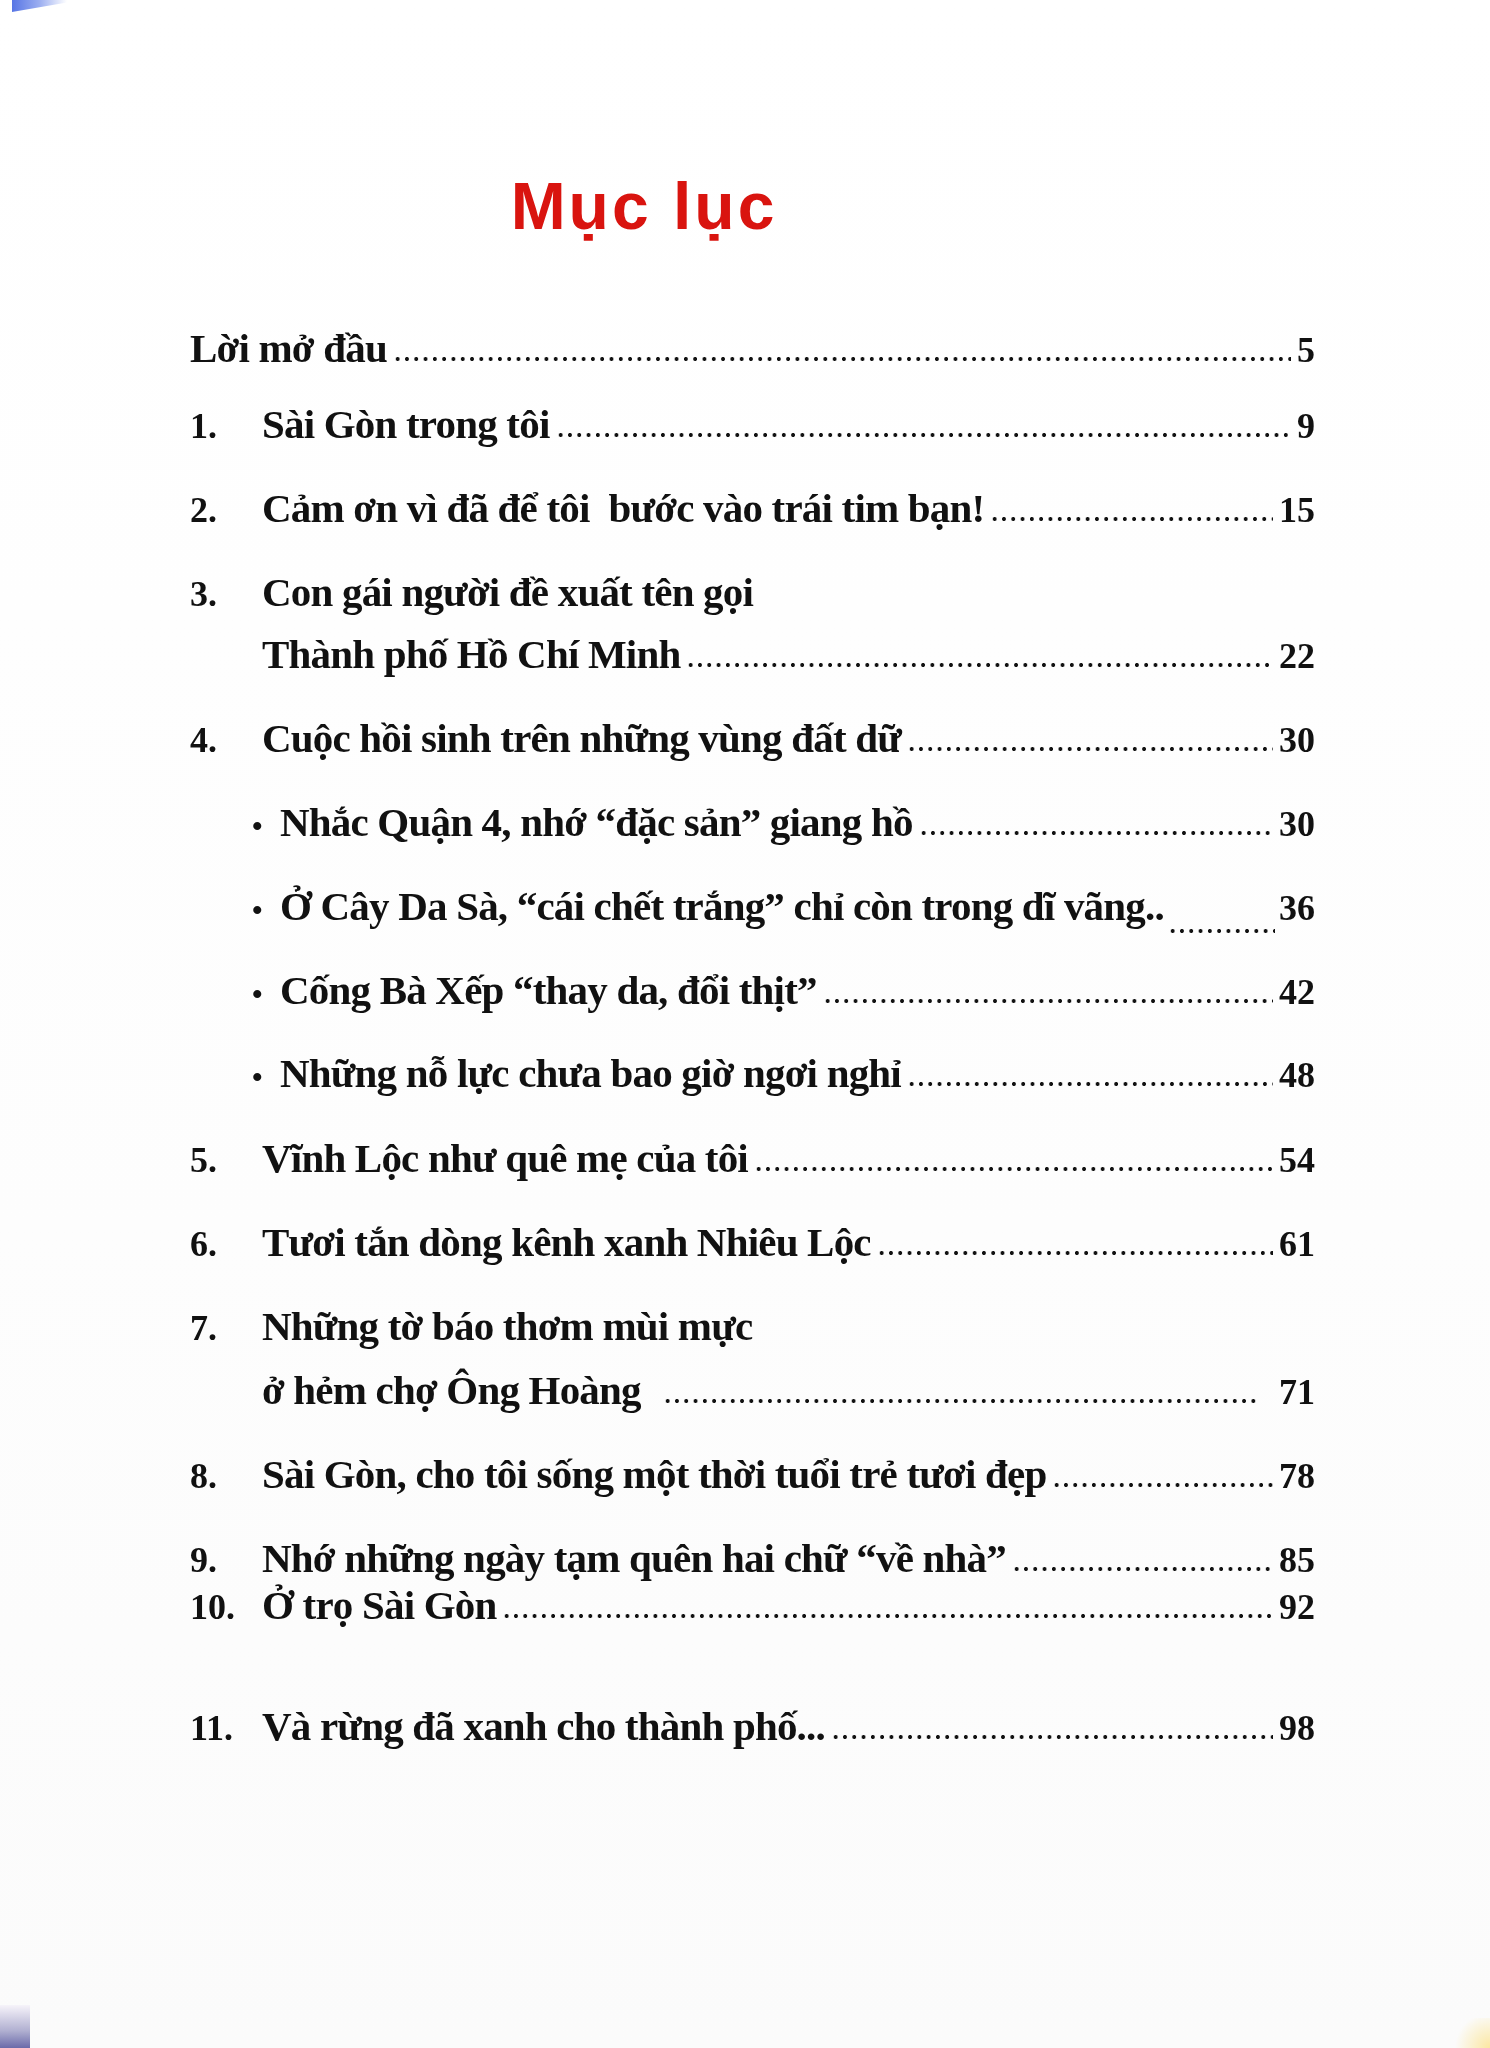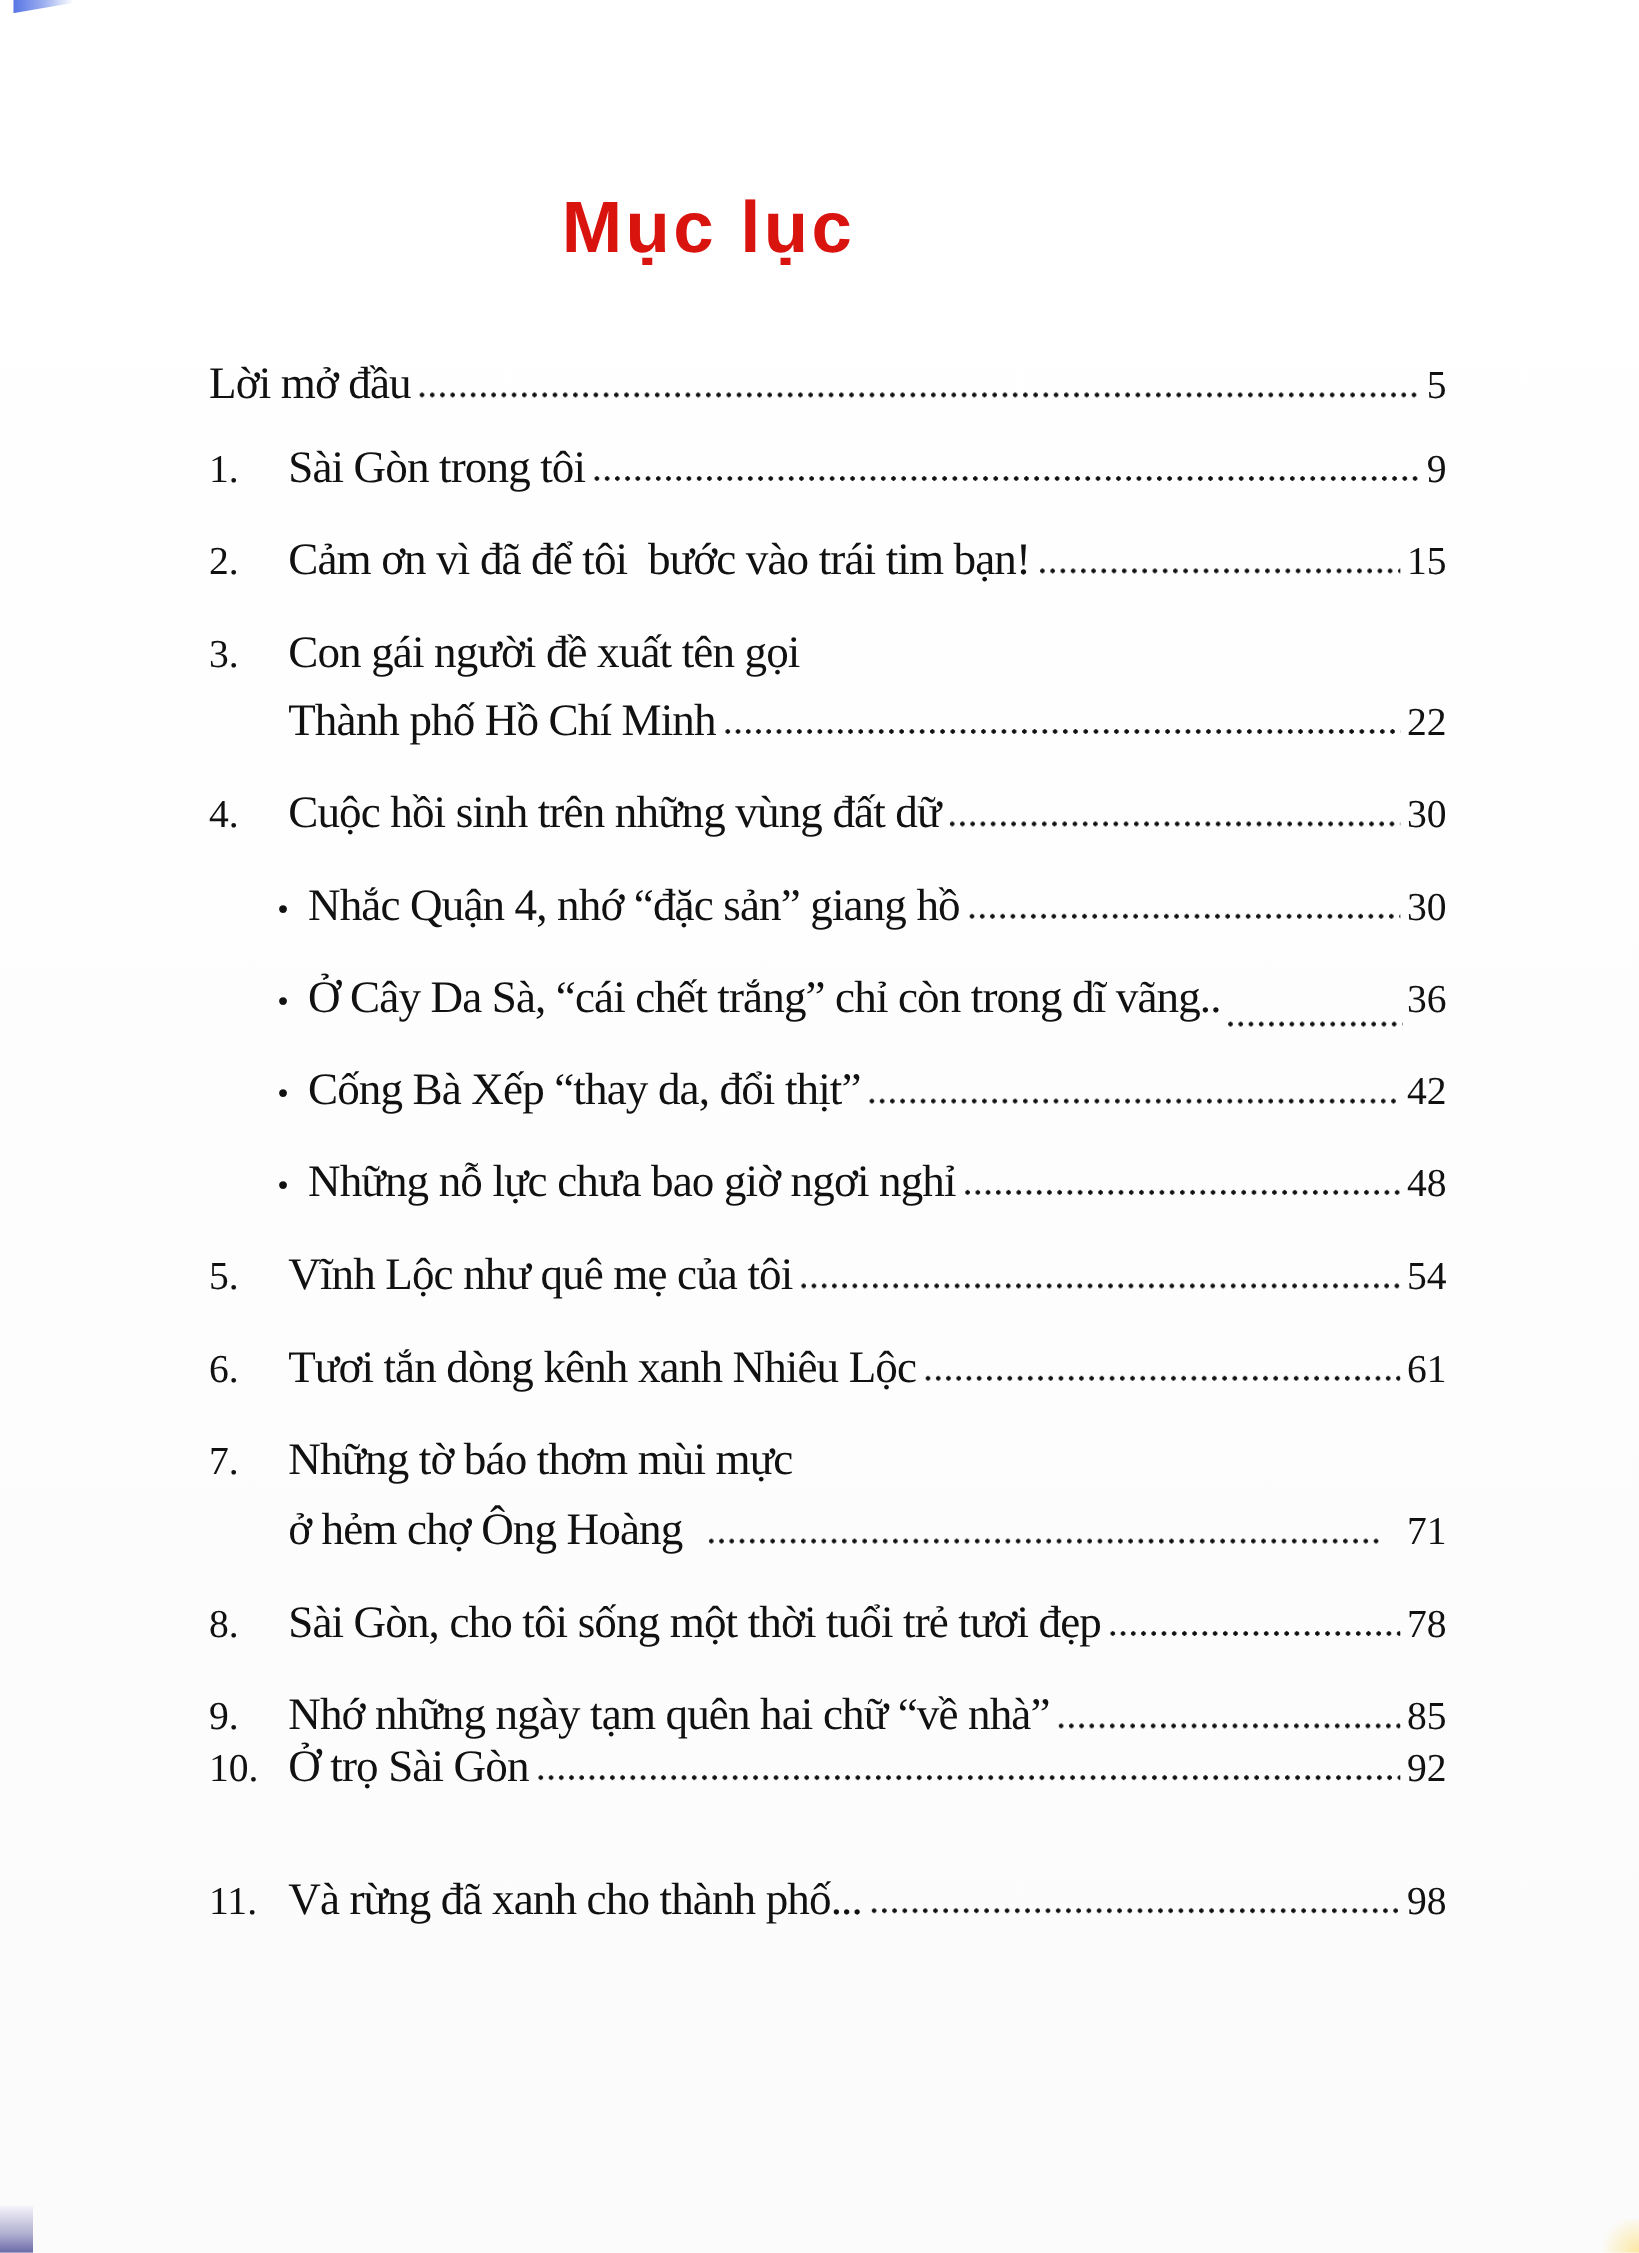--- a/index.html
+++ b/index.html
@@ -66,20 +66,21 @@
   .row {
     position: absolute;
     left: 0;
     width: 1125px;
     height: 60px;
     display: flex;
     align-items: baseline;
     font-size: 41px;
     line-height: 60px;
     white-space: nowrap;
+    font-weight: bold;
   }
   .row .num {
     display: inline-block;
     width: 72px;
     flex: 0 0 72px;
     font-size: 36px;
   }
   .row.sub .bullet {
     display: inline-block;
     width: 28px;

